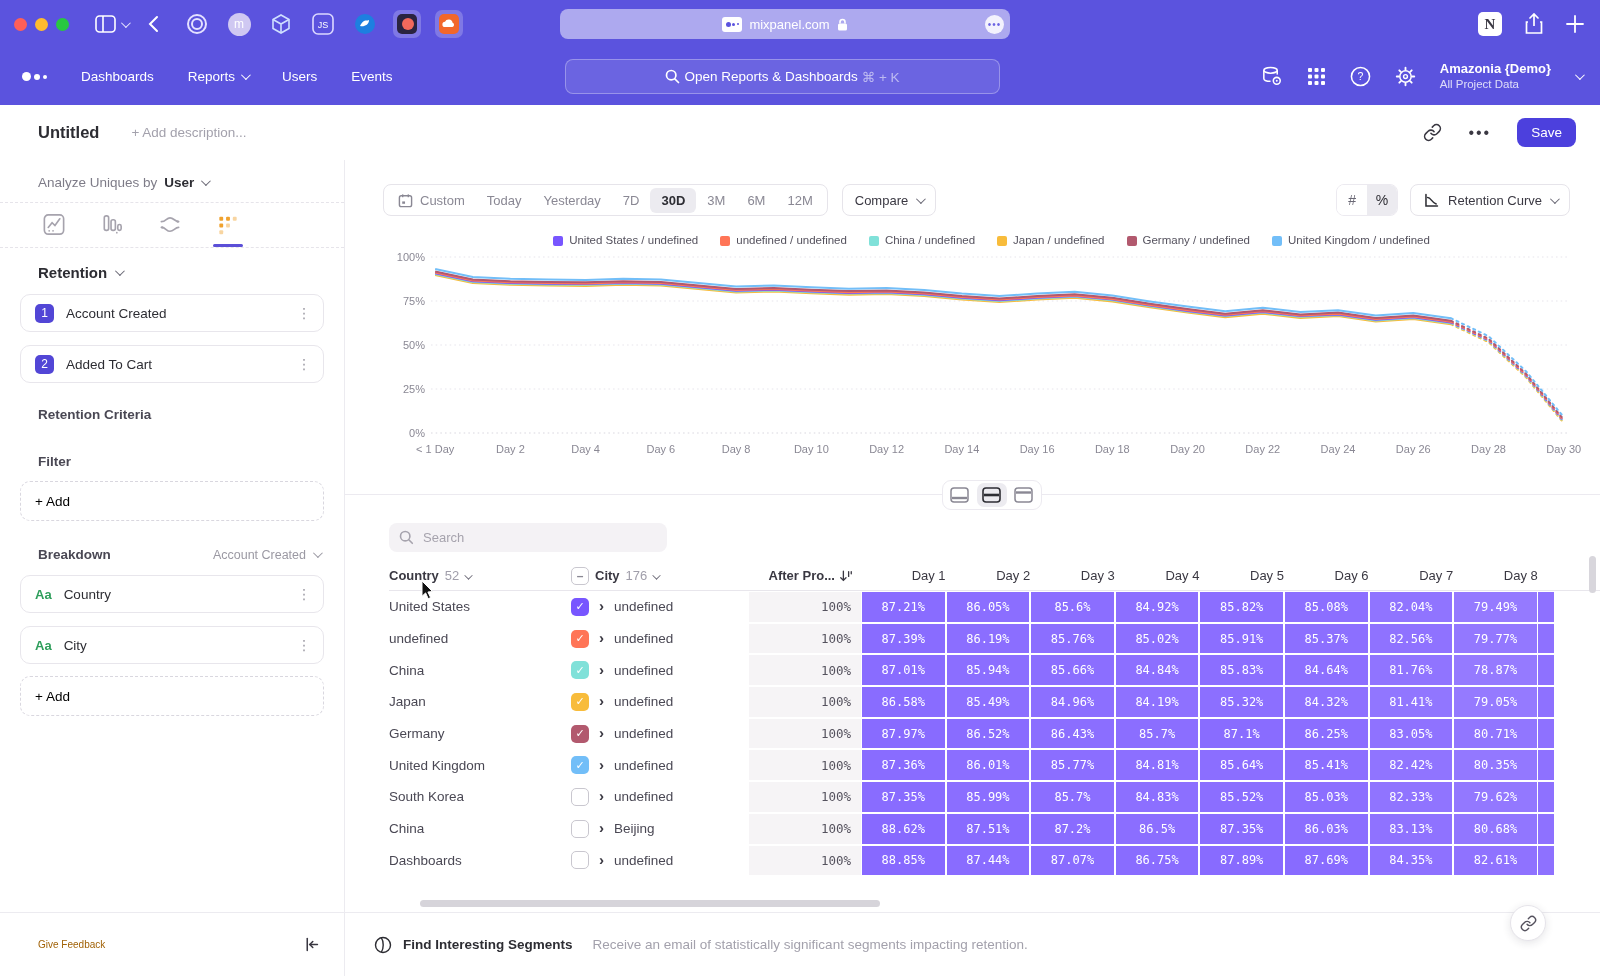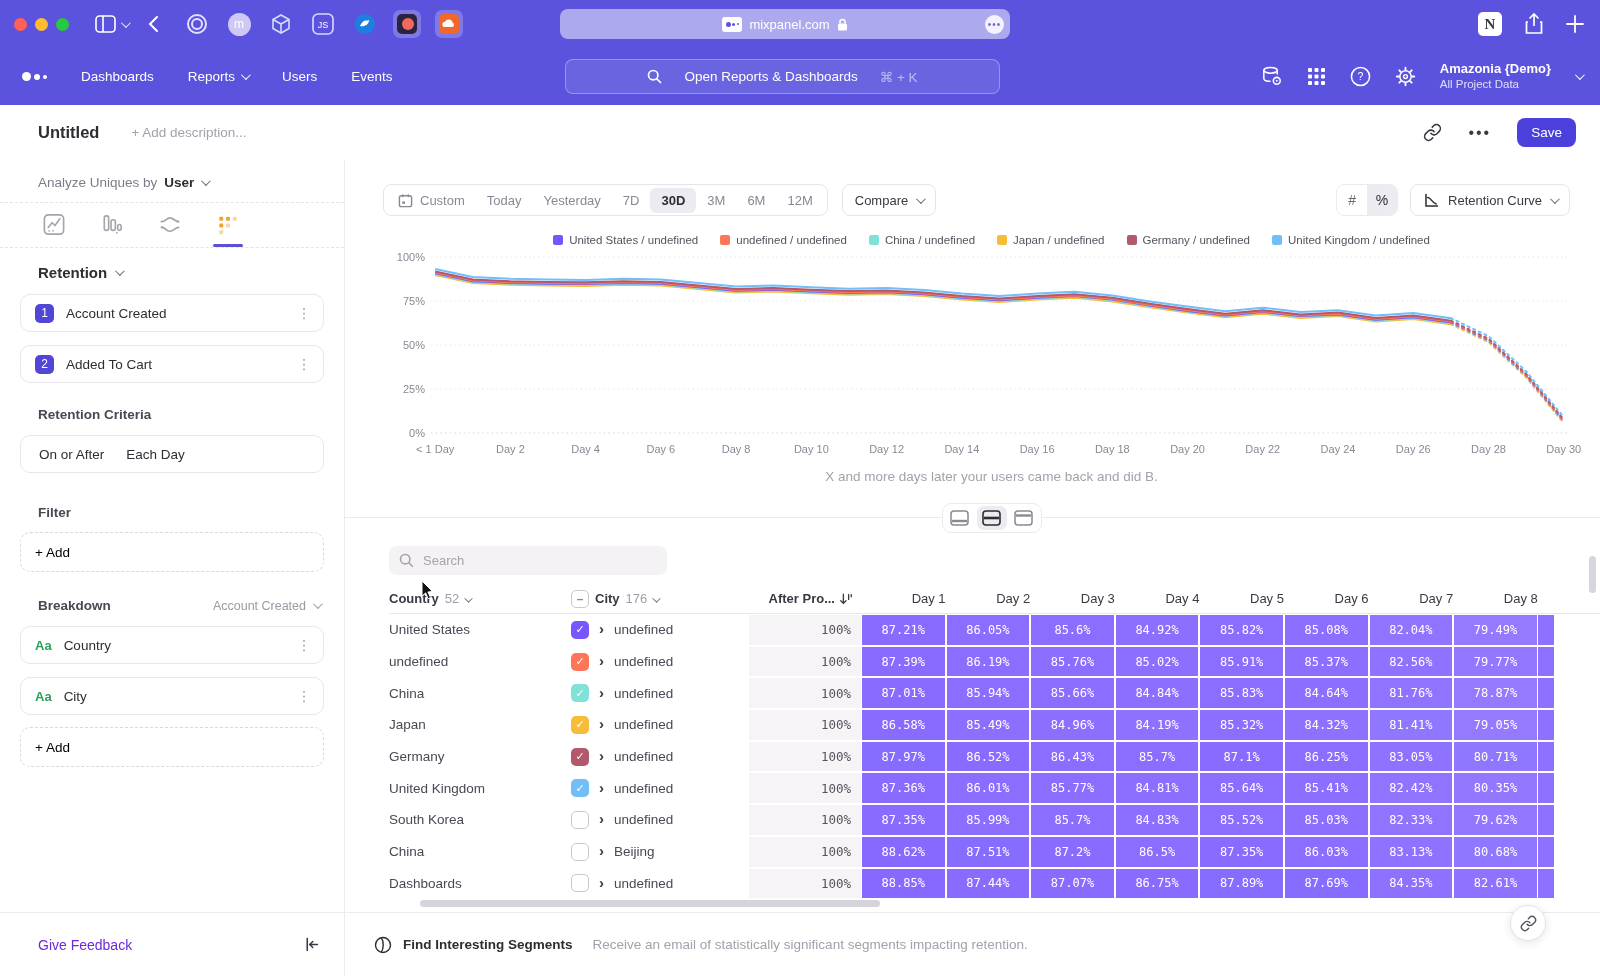--- a/index.html
+++ b/index.html
@@ -18,21 +18,21 @@
   .mp-chip i { background:#5b53de; border-radius:50%; display:block; }
   .chrome-right { position:absolute; right:16px; display:flex; align-items:center; gap:22px; }
 
   .mpnav { height:57px; background:#5b53de; display:flex; align-items:center; position:relative; color:#fff; }
   .mp-logo { margin-left:22px; display:flex; align-items:center; gap:3px; }
   .mp-logo i { background:#fff; border-radius:50%; display:block; }
   .nav-items { display:flex; align-items:center; gap:34px; margin-left:34px; font-size:13.5px; }
   .nav-item { display:flex; align-items:center; gap:6px; cursor:pointer; }
   .nav-search { position:absolute; left:565px; top:11px; width:435px; height:35px; border-radius:8px;
     border:1px solid rgba(255,255,255,0.3); background:rgba(255,255,255,0.1);
-    display:flex; align-items:center; justify-content:center; gap:22px; font-size:13.5px; }
+    display:flex; align-items:center; justify-content:center; gap:4px; font-size:13.5px; }
   .nav-search .short { color:rgba(255,255,255,0.55); }
   .nav-right { position:absolute; right:18px; display:flex; align-items:center; gap:24px; }
   .proj { text-align:left; line-height:1.25; }
   .proj .p1 { font-size:13px; font-weight:bold; }
   .proj .p2 { font-size:11.5px; color:rgba(255,255,255,0.8); }
 
   .report-head { height:55px; display:flex; align-items:center; padding:0 24px 0 38px; background:#fff; }
   .rh-title { font-size:16.5px; font-weight:bold; color:#2d2d33; }
   .rh-desc { margin-left:32px; font-size:13.5px; color:#a3a1ac; }
   .rh-actions { margin-left:auto; display:flex; align-items:center; gap:26px; }
@@ -66,21 +66,21 @@
   .range-btn { padding:5px 11px; font-size:13px; color:#8a8894; border-radius:6px; display:flex; align-items:center; gap:7px; cursor:pointer; white-space:nowrap; }
   .range-btn.sel { background:#ecebf0; color:#2d2d33; font-weight:bold; }
   .btn { border:1px solid #e6e4ea; border-radius:8px; height:32px; display:flex; align-items:center; gap:8px; padding:0 12px; font-size:13px; color:#3a3842; background:#fff; cursor:pointer; }
   .compare { margin-left:14px; }
   .controls-right { margin-left:auto; margin-right:30px; display:flex; align-items:center; gap:12px; }
   .hp-group { display:flex; border-radius:8px; overflow:hidden; border:1px solid #eceaf0; }
   .hp { width:30px; height:30px; display:flex; align-items:center; justify-content:center; font-size:14px; color:#6a6875; cursor:pointer; background:#fff; }
   .hp.sel { background:#ecebf0; color:#2d2d33; }
 
   .legend { margin-top:18px; display:flex; justify-content:center; gap:22px; font-size:11.5px; color:#55525e; }
-  .lg-item { display:flex; align-items:center; gap:6px; }
+  .lg-item { display:flex; align-items:flex-end; gap:6px; }
   .lg-sq { width:10px; height:10px; border-radius:2px; }
 
   .chart-zone { position:relative; margin-top:9px; height:180px; }
   .ylab { position:absolute; right:calc(100% - 42px); font-size:11px; color:#8a8894; transform:translateY(-50%); }
   .plot { position:absolute; left:48px; right:30px; top:0; bottom:0; }
   .xlabels { position:relative; height:22px; margin:4px 30px 0 48px; font-size:11px; color:#8a8894; }
   .xlabels span { position:absolute; top:4px; transform:translateX(-50%); white-space:nowrap; }
   .chart-note { margin-top:8px; text-align:center; font-size:13.5px; color:#a3a1ac; }
 
   .toggle-row { position:relative; margin-top:19px; height:28px; }
@@ -106,21 +106,21 @@
   .exp { color:#3a3842; font-size:15px; font-weight:bold; line-height:1; margin-top:-2px; }
   .total-cell { background:#f6f4f6; height:29.7px; display:flex; align-items:center; justify-content:flex-end; padding-right:10px; font-size:12.5px; color:#55525e; font-family:"DejaVu Sans Mono", monospace; }
   .day-cell { height:29.7px; margin:1px; display:flex; align-items:center; justify-content:center; color:#fff; font-size:12px; font-family:"DejaVu Sans Mono", monospace; }
   .sliver { height:29.7px; margin:1px 0; }
 
   .hscroll { position:absolute; left:75px; width:460px; bottom:5px; height:7px; border-radius:4px; background:#d6d4da; }
   .vscroll { position:absolute; right:4px; top:396px; width:7px; height:37px; border-radius:4px; background:#d8d6dc; }
 
   .bottombar { height:64px; border-top:1px solid #ecebf0; display:flex; align-items:center; }
   .bb-left { width:345px; height:100%; border-right:1px solid #ecebf0; display:flex; align-items:center; padding:0 24px 0 38px; }
-  .bb-left .gf { font-size:14px; color:#6d28d9; }
+  .bb-left .gf { font-size:10px; color:#a16207; }
   .bb-right { flex:1; display:flex; align-items:center; gap:10px; padding-left:28px; }
   .fis { font-size:13.5px; font-weight:bold; color:#2d2d33; }
   .fis-sub { font-size:13.5px; color:#a3a1ac; margin-left:10px; }
   .float-link { position:absolute; left:1510px; top:905px; width:36px; height:36px; border-radius:50%; background:#fff; border:1px solid #e6e4ea; box-shadow:0 2px 8px rgba(40,40,60,0.12); display:flex; align-items:center; justify-content:center; cursor:pointer; }
   .cursor { position:absolute; left:421px; top:580px; pointer-events:none; z-index:50; }
   svg { display:block; }
 </style>
 </head>
 <body>
 
@@ -375,24 +375,20 @@
       <span class="lbl">Account Created</span>
       <span class="kebab">⋮</span>
     </div>
     <div class="card">
       <span class="badge">2</span>
       <span class="lbl">Added To Cart</span>
       <span class="kebab">⋮</span>
     </div>
 
     <div class="sub-h">Retention Criteria</div>
-    <div class="card" style="gap:22px;padding-left:18px">
-      <span style="font-size:13.5px;color:#2d2d33">On or After</span>
-      <span style="font-size:13.5px;color:#2d2d33">Each Day</span>
-    </div>
 
     <div class="sub-h" style="margin-top:32px">Filter</div>
     <div class="add-box">+ Add</div>
 
     <div class="bd-row">
       <span class="sub-h" style="margin:0">Breakdown</span>
       <span class="bd-right">
         <span>Account Created</span>
         <span class="chev" style="border-color:#9b99a3"></span>
       </span>
@@ -532,21 +528,20 @@
         <span style="left: 46.606%;">Day 14</span>
         <span style="left: 53.2119%;">Day 16</span>
         <span style="left: 59.8179%;">Day 18</span>
         <span style="left: 66.4238%;">Day 20</span>
         <span style="left: 73.0298%;">Day 22</span>
         <span style="left: 79.6357%;">Day 24</span>
         <span style="left: 86.2417%;">Day 26</span>
         <span style="left: 92.8476%;">Day 28</span>
         <span style="left: 99.4536%;">Day 30</span>
       </div>
-    <div class="chart-note">X and more days later your users came back and did B.</div>
 
     <div class="toggle-row">
       <div class="hr"></div>
       <div class="vtoggle">
         <span class="vt">
           <svg width="19" height="16" viewBox="0 0 19 16">
               <rect x="1" y="1" width="17" height="14" rx="3" fill="none" stroke="#8a8894" stroke-width="1.5"></rect>
               <line x1="2" y1="11" x2="17" y2="11" stroke="#8a8894" stroke-width="2.4"></line>
             </svg>
         </span>

